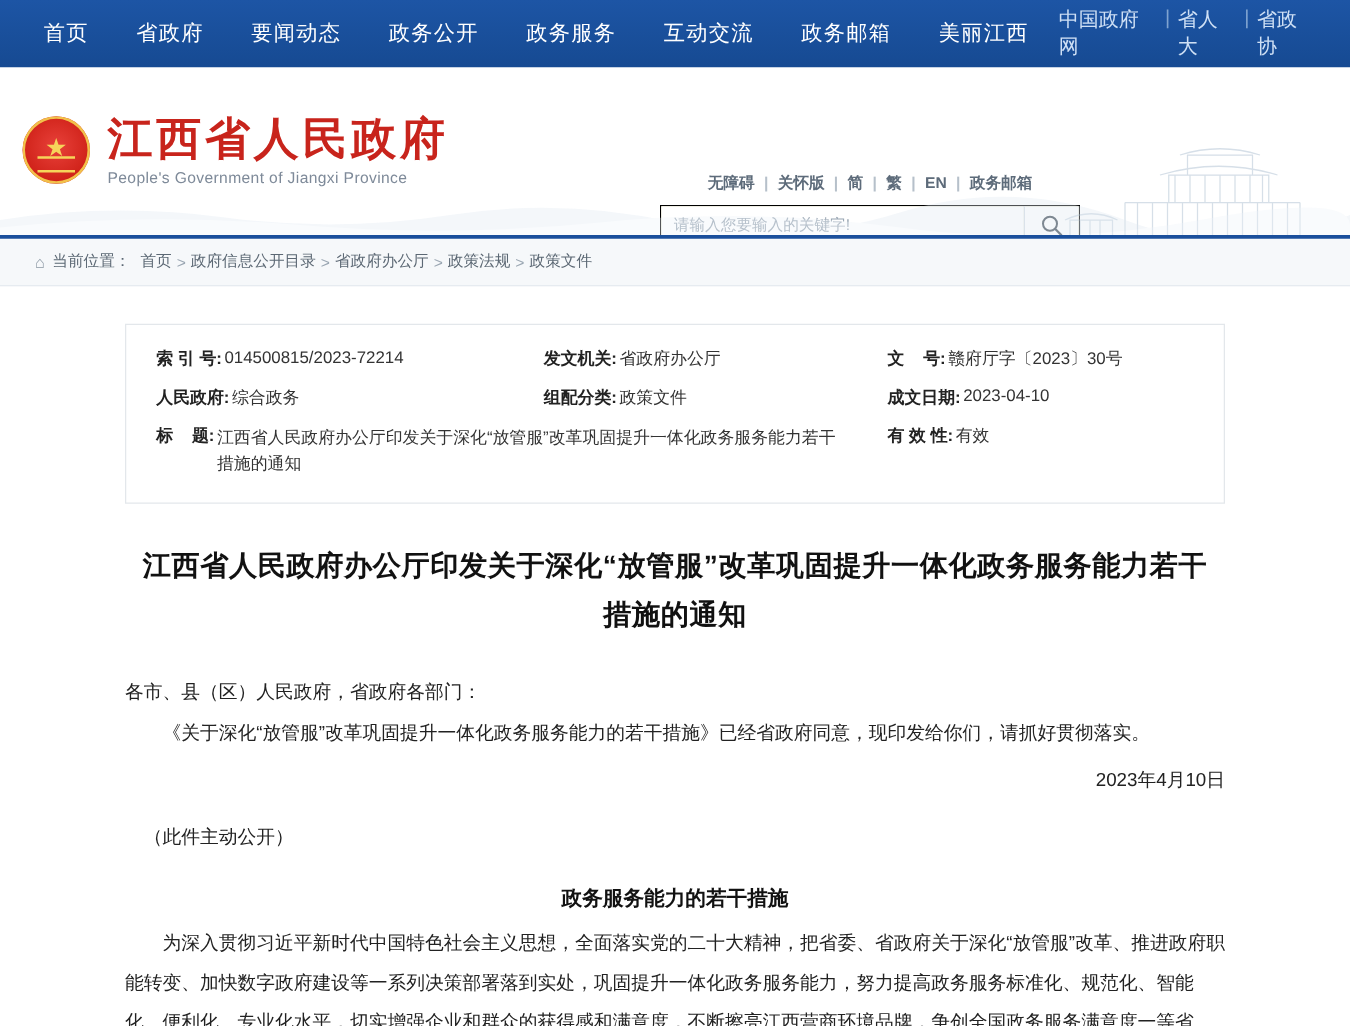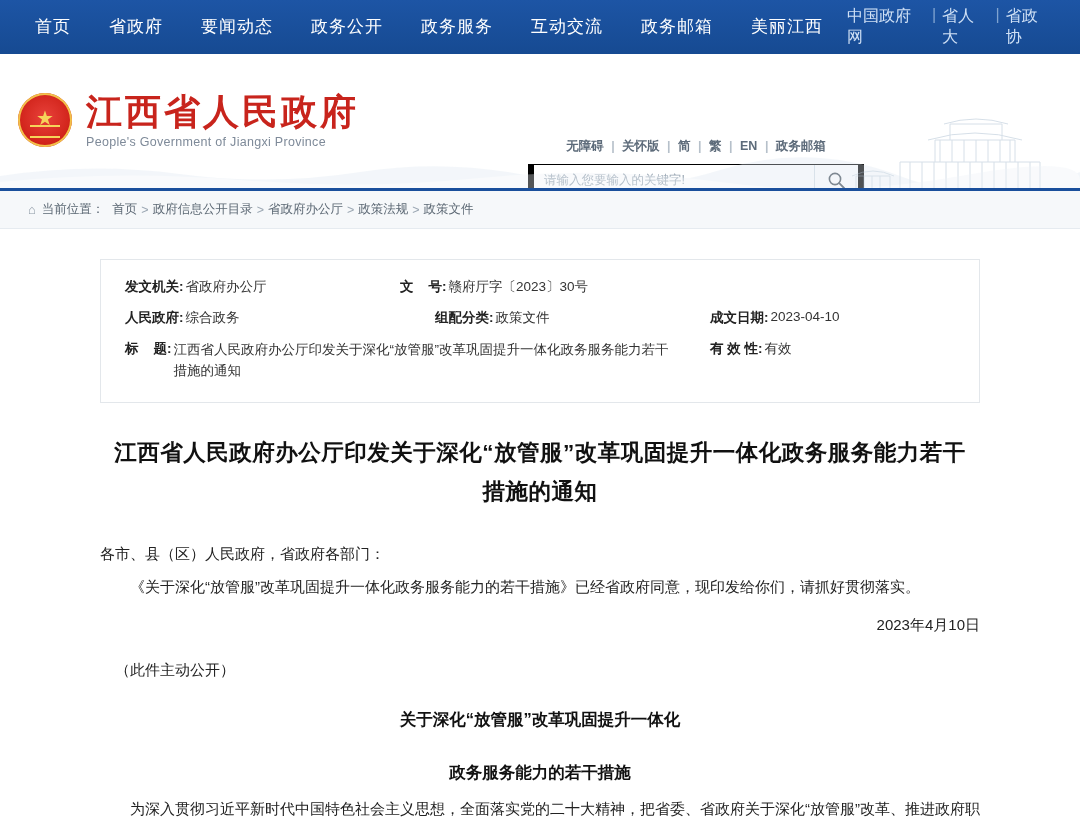--- a/index.html
+++ b/index.html
@@ -114,21 +114,21 @@
     font-weight: bold;
   }
   .header-links span { cursor: pointer; padding: 0 3px; }
   .header-links .sep { color: #b6c0ca; cursor: default; padding: 0 1px; }
   .searchbox {
     position: absolute;
     left: 528px;
     top: 110px;
     width: 336px;
     height: 32px;
-    border: 6px solid #000000;
+    border: 1px solid #000000;
     display: flex;
     align-items: center;
     background: #fef9c3;
   }
   .searchbox input {
     flex: 1;
     border: 0;
     outline: none;
     height: 30px;
     padding: 0 10px;
@@ -326,20 +326,24 @@
   <a>政策法规</a>
   <span class="crumb-sep">&gt;</span>
   <a>政策文件</a>
 </div>
 
 <div class="content">
 
   <div class="meta-box">
 
     <div class="meta-row">
+      <div class="meta-cell c1">
+        <span class="meta-k">索 引 号:</span>
+        <span class="meta-v">014500815/2023-72214</span>
+      </div>
       <div class="meta-cell c2">
         <span class="meta-k">发文机关:</span>
         <span class="meta-v">省政府办公厅</span>
       </div>
       <div class="meta-cell c3">
         <span class="meta-k">文    号:</span>
         <span class="meta-v">赣府厅字〔2023〕30号</span>
       </div>
     </div>
 
@@ -370,17 +374,16 @@
     </div>
   </div>
 
   <div class="doc-title">江西省人民政府办公厅印发关于深化“放管服”改革巩固提升一体化政务服务能力若干措施的通知</div>
 
   <div class="doc-body">
     <p class="p-flat">各市、县（区）人民政府，省政府各部门：</p>
     <p class="p-indent">《关于深化“放管服”改革巩固提升一体化政务服务能力的若干措施》已经省政府同意，现印发给你们，请抓好贯彻落实。</p>
     <p class="p-right">2023年4月10日</p>
     <p class="p-indent1">（此件主动公开）</p>
-    <p class="sec-title">关于深化“放管服”改革巩固提升一体化</p>
     <p class="sec-title">政务服务能力的若干措施</p>
     <p class="p-indent">为深入贯彻习近平新时代中国特色社会主义思想，全面落实党的二十大精神，把省委、省政府关于深化“放管服”改革、推进政府职能转变、加快数字政府建设等一系列决策部署落到实处，巩固提升一体化政务服务能力，努力提高政务服务标准化、规范化、智能化、便利化、专业化水平，切实增强企业和群众的获得感和满意度，不断擦亮江西营商环境品牌，争创全国政务服务满意度一等省份，现制定如</p>
   </div>
 </div>
 
 </body></html>

